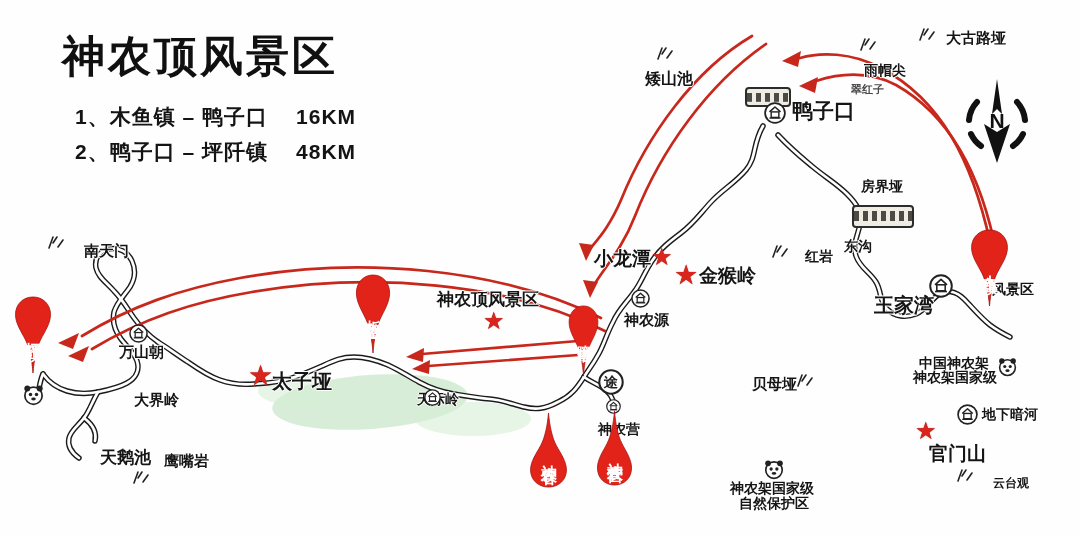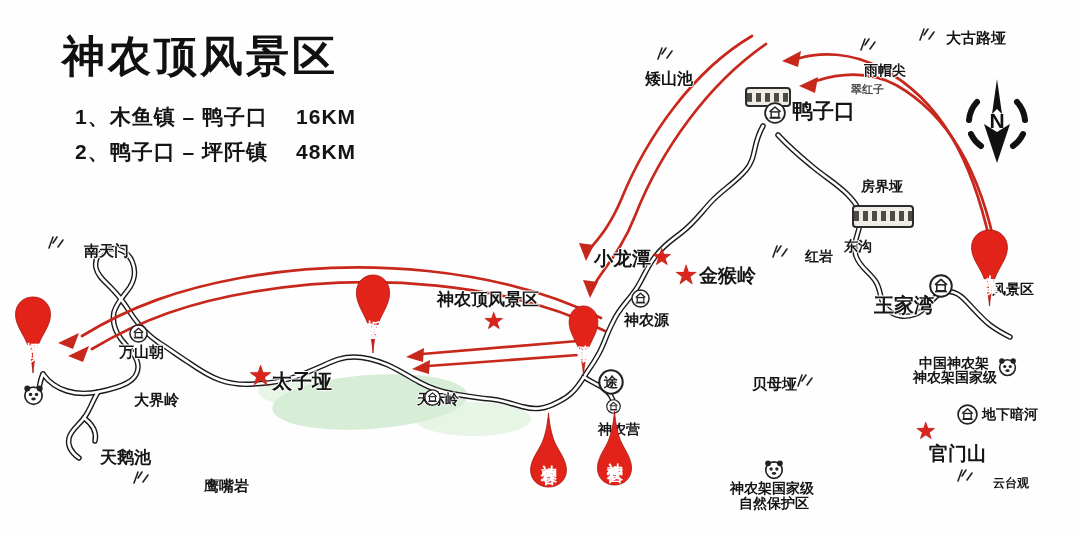--- a/index.html
+++ b/index.html
@@ -108,21 +108,21 @@
       <div class="lbl" style="left: 805px; top: 249px; font-size: 14px;">红岩</div>
       <div class="lbl" style="left: 874px; top: 295px; font-size: 20px;">王家湾</div>
       <div class="lbl" style="left: 594px; top: 249px; font-size: 19px;">小龙潭</div>
       <div class="lbl" style="left: 699px; top: 266px; font-size: 19px;">金猴岭</div>
       <div class="lbl" style="left: 437px; top: 291px; font-size: 17px;">神农顶风景区</div>
       <div class="lbl" style="left: 624px; top: 312px; font-size: 15px;">神农源</div>
       <div class="lbl" style="left: 119px; top: 344px; font-size: 15px;">万山朝</div>
       <div class="lbl" style="left: 134px; top: 392px; font-size: 15px;">大界岭</div>
       <div class="lbl" style="left: 272px; top: 371px; font-size: 20px;">太子垭</div>
       <div class="lbl" style="left: 100px; top: 449px; font-size: 17px;">天鹅池</div>
-      <div class="lbl" style="left: 164px; top: 478px; font-size: 15px; margin-left: 40px;">鹰嘴岩</div>
+      <div class="lbl" style="left: 164px; top: 453px; font-size: 15px;">鹰嘴岩</div>
       <div class="lbl" style="left: 417px; top: 392px; font-size: 14px;">天际岭</div>
       <div class="lbl" style="left: 598px; top: 422px; font-size: 14px; z-index: 1;">神农营</div>
       <div class="lbl" style="left: 752px; top: 376px; font-size: 15px;">贝母垭</div>
       <div class="lbl" style="left: 919px; top: 356px; font-size: 14px;">中国神农架</div>
       <div class="lbl" style="left: 913px; top: 370px; font-size: 14px;">神农架国家级</div>
       <div class="lbl" style="left: 982px; top: 407px; font-size: 14px;">地下暗河</div>
       <div class="lbl" style="left: 896px; top: 444px; font-size: 19px; margin-left: 33px;">官门山</div>
       <div class="lbl" style="left: 993px; top: 477px; font-size: 12px;">云台观</div>
       <div class="lbl" style="left: 730px; top: 481px; font-size: 14px;">神农架国家级</div>
       <div class="lbl" style="left: 739px; top: 496px; font-size: 14px;">自然保护区</div>

